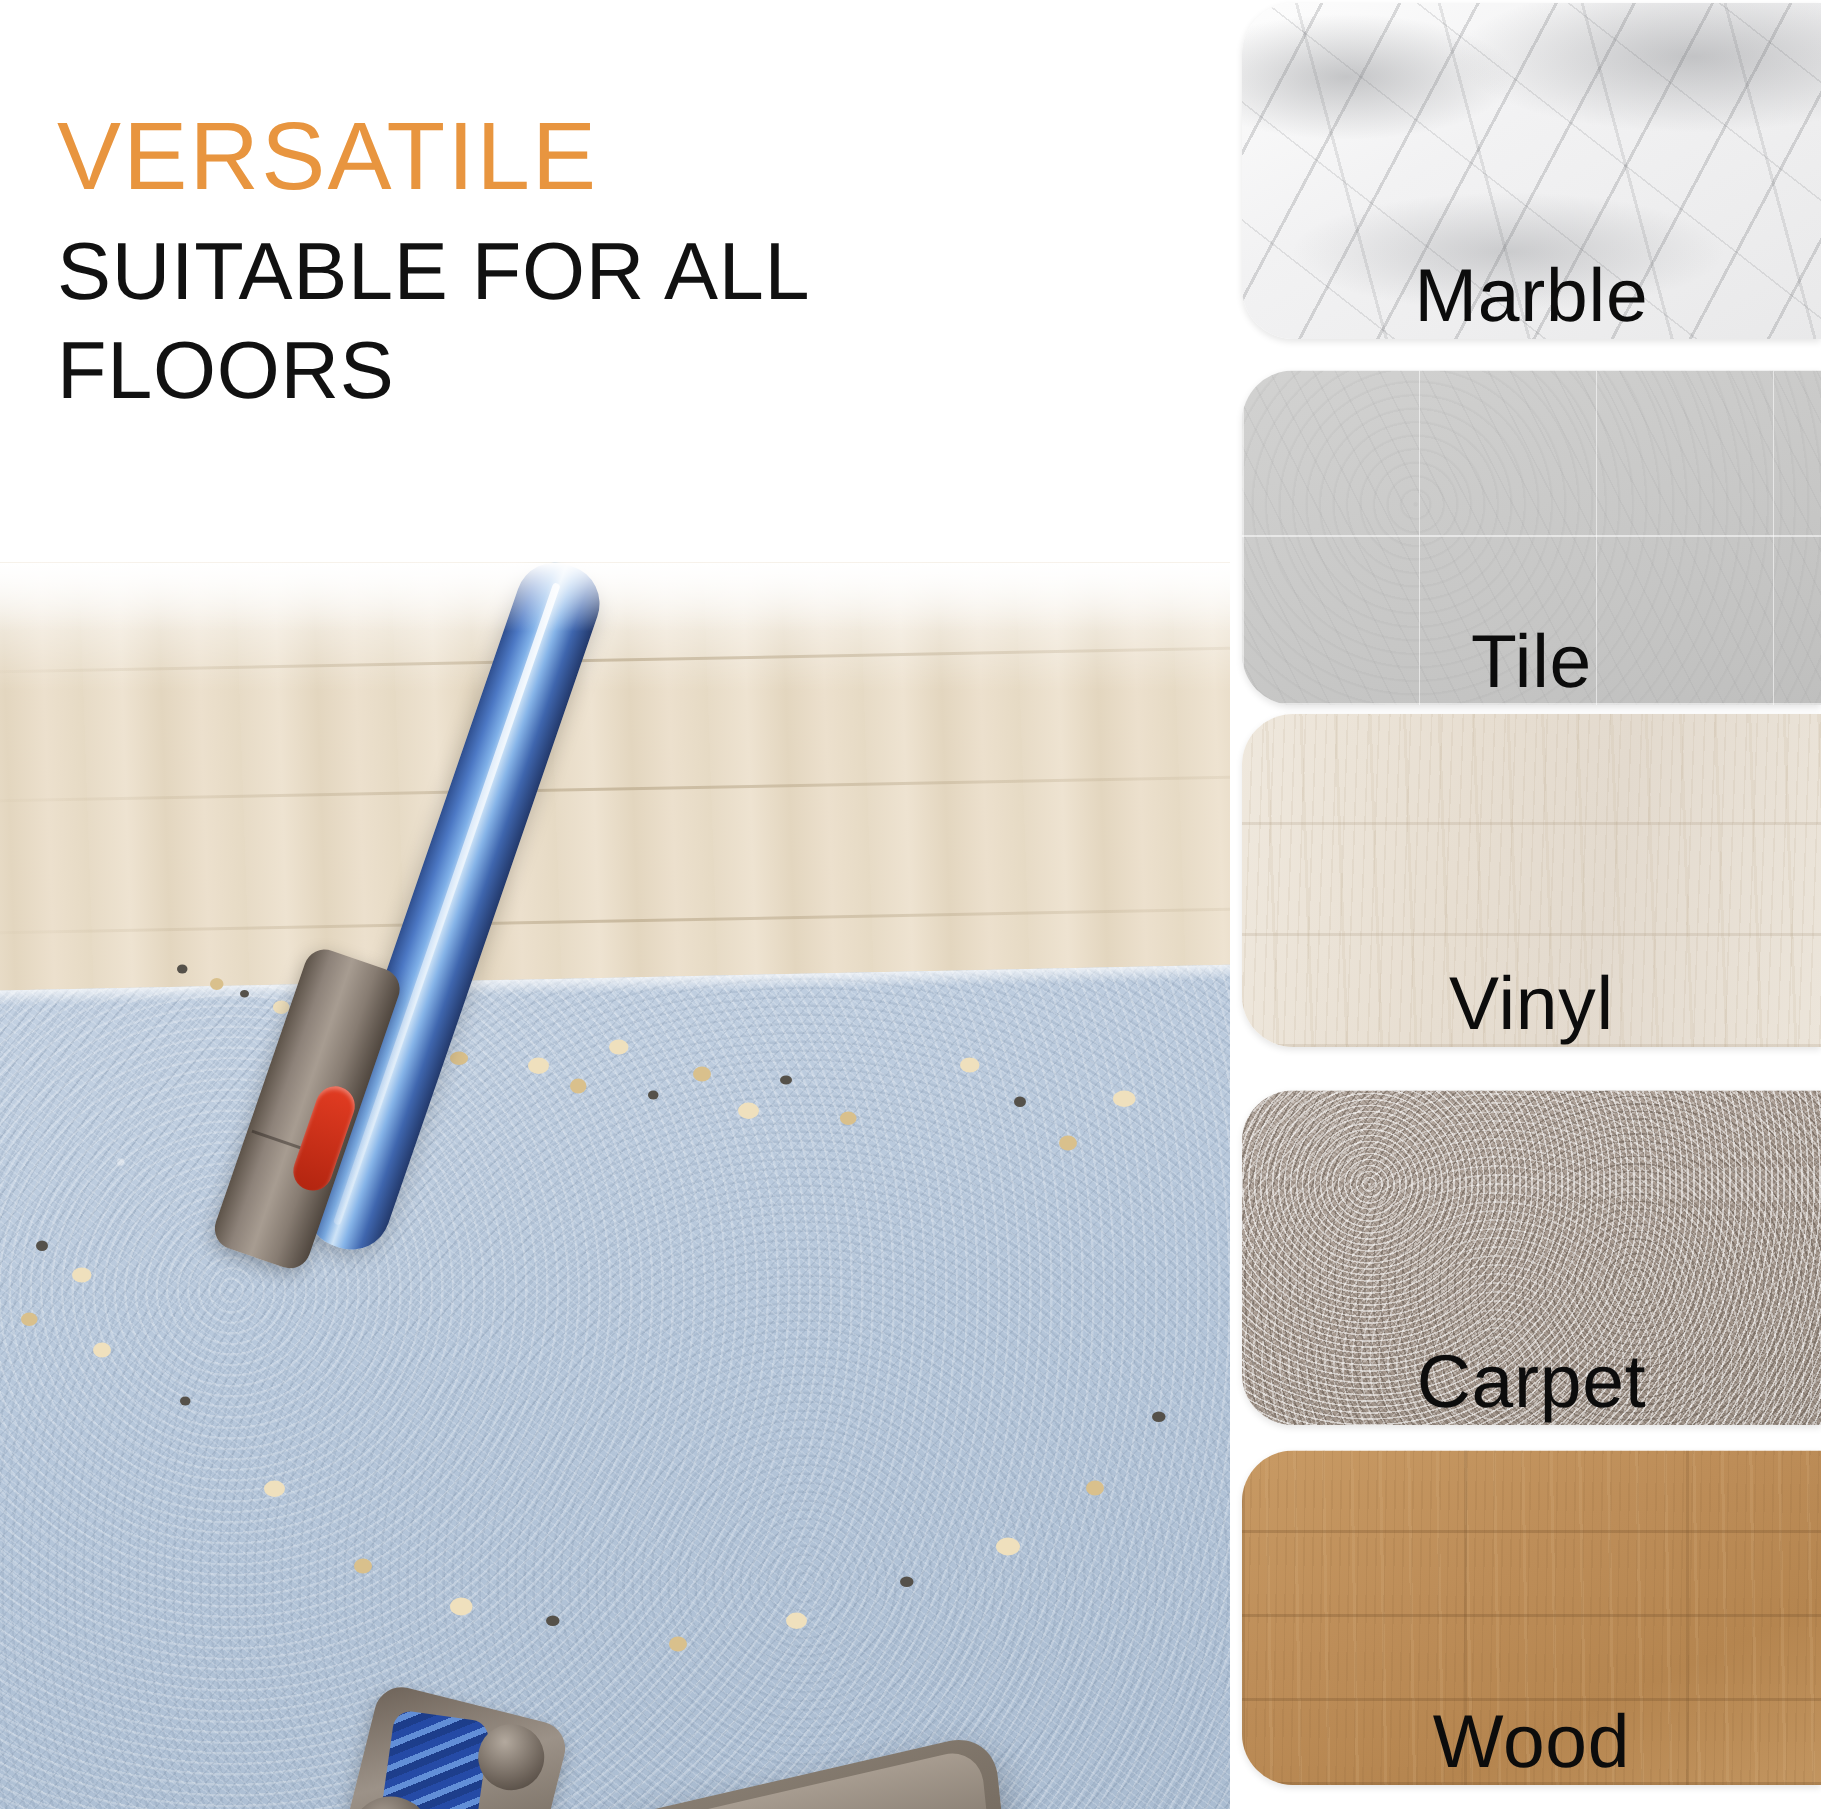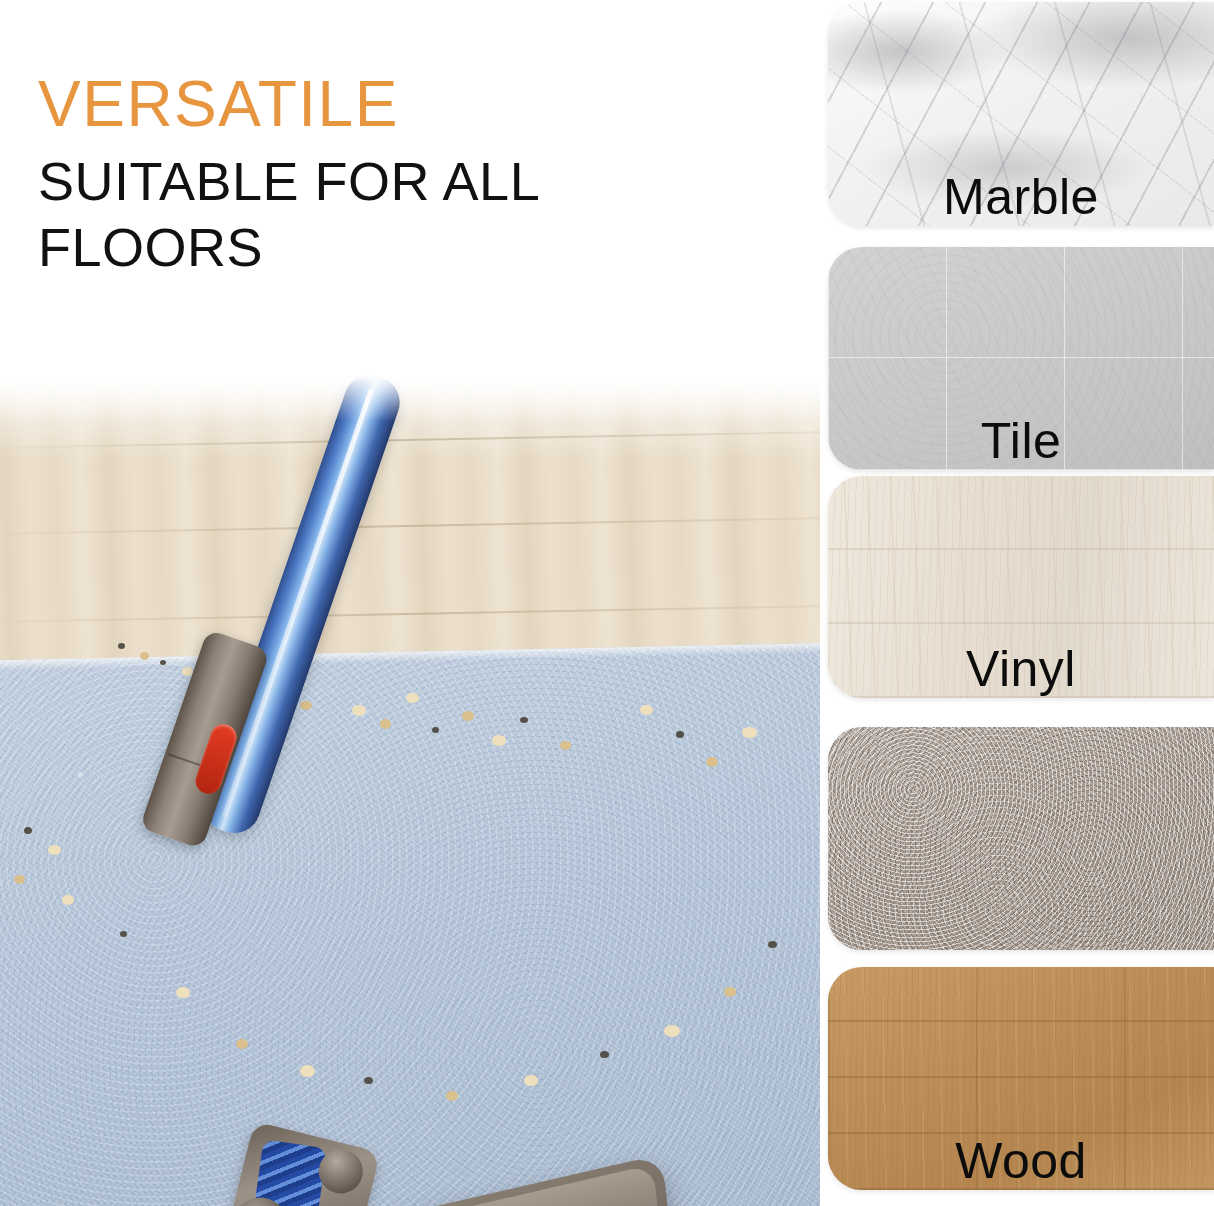--- a/index.html
+++ b/index.html
@@ -347,20 +347,21 @@
     <div class="swatch-label">Tile</div>
   </div>
 
   <div class="swatch" id="swatch-vinyl">
     <div class="swatch-texture"></div>
     <div class="swatch-label">Vinyl</div>
   </div>
 
   <div class="swatch" id="swatch-carpet">
     <div class="swatch-texture"></div>
+    <div class="swatch-label">Carpet</div>
   </div>
 
   <div class="swatch" id="swatch-wood">
     <div class="swatch-texture"></div>
     <div class="swatch-label">Wood</div>
   </div>
 
 </div>
 
 </body></html>

